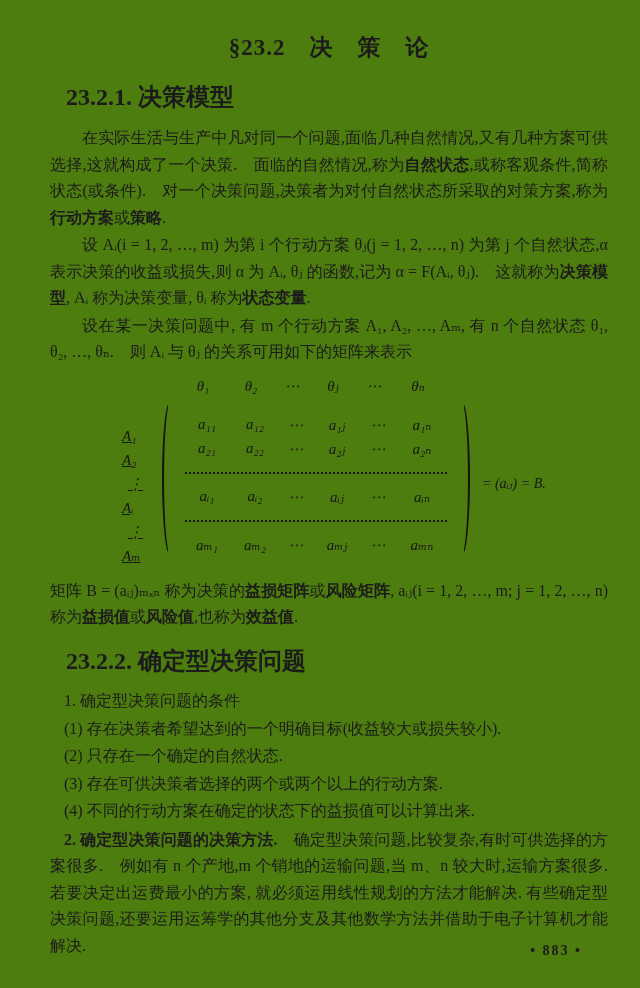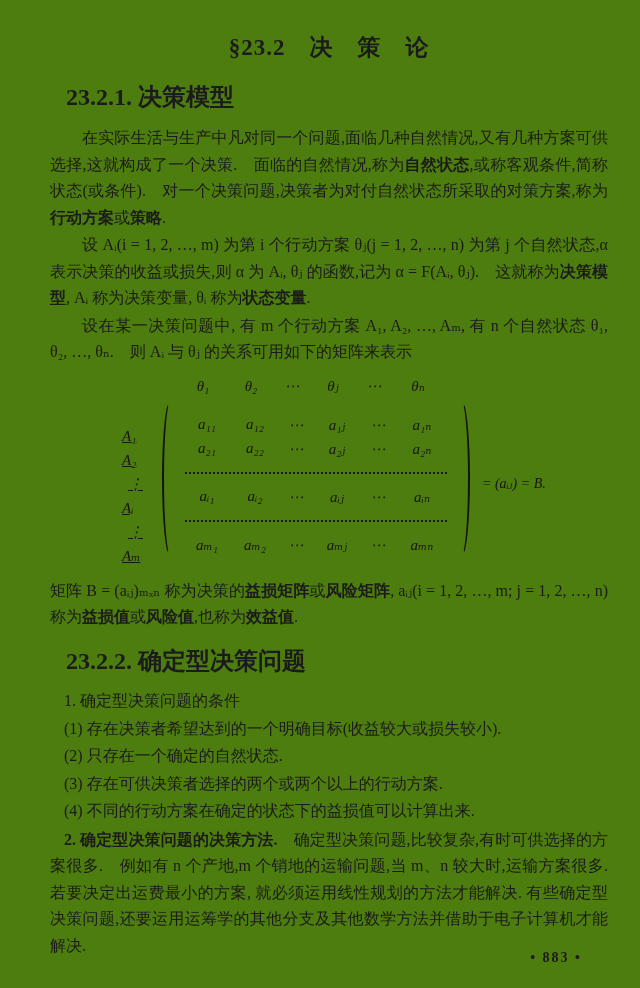--- a/index.html
+++ b/index.html
@@ -71,21 +71,21 @@
     align-items: center;
     text-align: center;
     padding: 0 4px;
     margin-top: 13px;
   }
   .m-dots { grid-column: 1 / -1; height: 0; border-top: 2px dotted #1a1a1a; align-self: center; margin: 0 2px; }
   .m-eq { align-self: center; margin: 26px 0 0 12px; font-size: 14px; white-space: nowrap; }
 
   .footer {
     position: absolute;
-    right: 58px; bottom: 22px;
+    right: 58px; bottom: 29px;
     font-size: 14px;
     font-weight: 700;
     letter-spacing: 2px;
   }
   .mt-p2 { margin-top: 1px; }
 </style>
 </head>
 <body>
 
 <div class="page">

